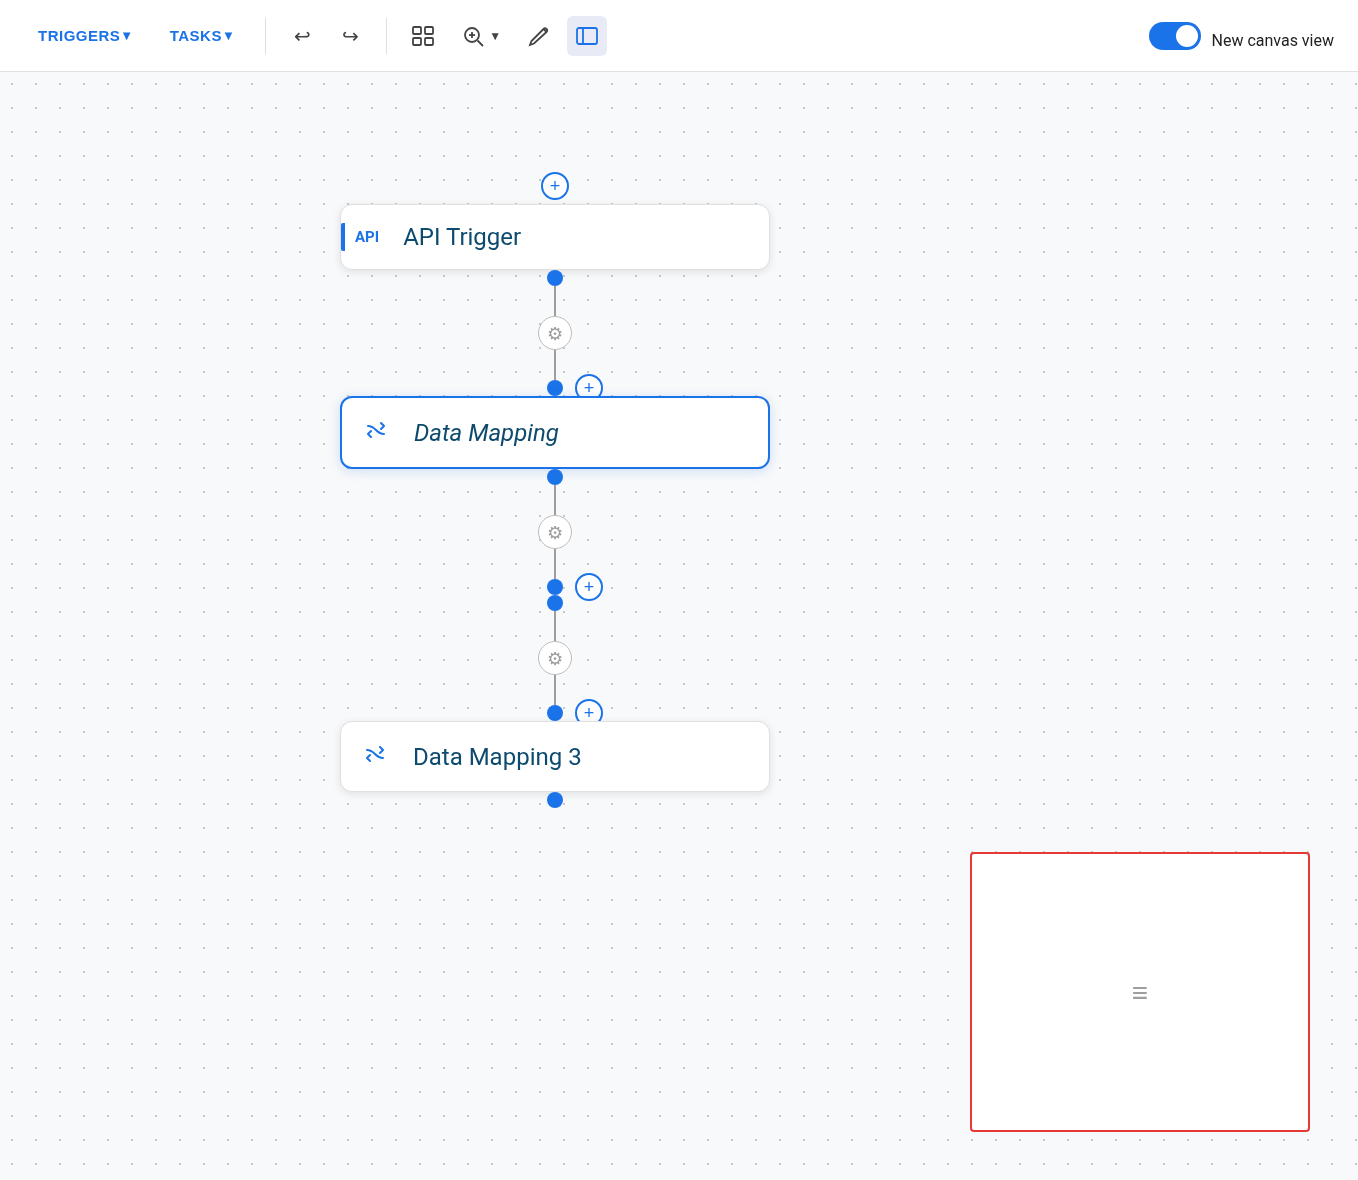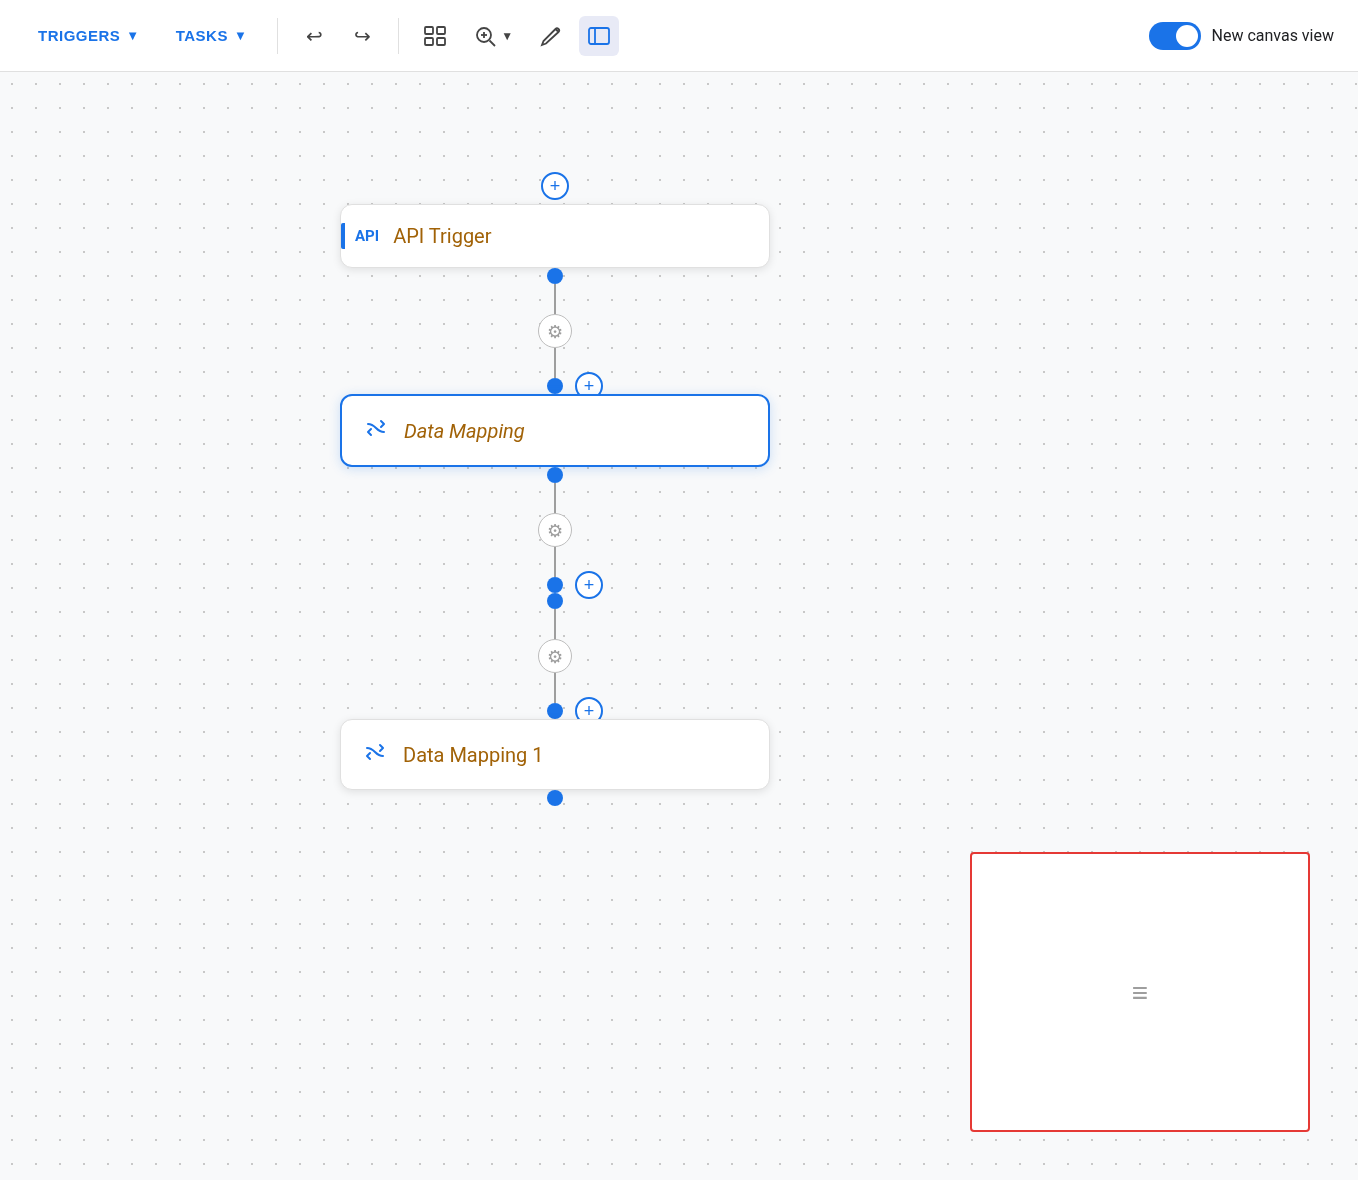--- a/index.html
+++ b/index.html
@@ -17,21 +17,20 @@
       align-items: center;
       height: 72px;
       padding: 0 24px;
       background: #fff;
       border-bottom: 1px solid #e0e0e0;
       gap: 8px;
     }
     .toolbar-btn {
       display: flex;
       align-items: center;
-      gap: 6px;
       padding: 8px 14px;
       border-radius: 6px;
       border: none;
       background: none;
       cursor: pointer;
       font-size: 15px;
       font-weight: 600;
       color: #1a73e8;
       letter-spacing: 0.5px;
     }
@@ -64,21 +63,21 @@
       padding: 6px 10px;
       border-radius: 6px;
       border: none;
       background: none;
       cursor: pointer;
       color: #444;
       font-size: 20px;
     }
     .toggle-wrap {
       display: flex;
-      align-items: center;
+      align-items: flex-end;
       gap: 10px;
       margin-left: auto;
     }
     .toggle-switch {
       position: relative;
       width: 52px;
       height: 28px;
     }
     .toggle-slider {
       position: absolute;
@@ -137,30 +136,30 @@
     .node {
       position: relative;
       width: 430px;
       background: #fff;
       border-radius: 12px;
       border: 1px solid #e0e0e0;
       box-shadow: 0 2px 8px rgba(0,0,0,0.1);
       display: flex;
       align-items: center;
       padding: 18px 20px;
-      gap: 14px;
+      gap: 24px;
     }
     .node.selected {
       border: 2px solid #1a73e8;
       box-shadow: 0 2px 12px rgba(26,115,232,0.2);
       font-style: italic;
     }
     .node-label {
-      font-size: 20px;
-      color: #a16207;
+      font-size: 24px;
+      color: #0c4a6e;
       font-weight: 400;
     }
     .node-icon-api {
       font-size: 15px;
       font-weight: 700;
       color: #1a73e8;
       background: none;
       border-left: 4px solid #1a73e8;
       padding-left: 10px;
       margin-left: -20px;
@@ -392,21 +391,21 @@
     </div>
 
     <div class="node">
       <span class="icon-datamapping">
         <svg width="28" height="28" viewBox="0 0 28 28" fill="none">
           <path d="M6 10 C6 10 10 10 14 14 C18 18 22 18 22 18" stroke="#1a73e8" stroke-width="2" fill="none" stroke-linecap="round"></path>
           <path d="M22 10 L19 7 M22 10 L19 13" stroke="#1a73e8" stroke-width="2" stroke-linecap="round" stroke-linejoin="round"></path>
           <path d="M6 18 L9 15 M6 18 L9 21" stroke="#1a73e8" stroke-width="2" stroke-linecap="round" stroke-linejoin="round"></path>
         </svg>
       </span>
-      <span class="node-label">Data Mapping 1</span>
+      <span class="node-label">Data Mapping 3</span>
     </div>
 
     <div class="connector">
       <div class="connector-dot"></div>
     </div>
 
   </div>
 
   <div class="minimap">
     <span class="minimap-icon">≡</span>

